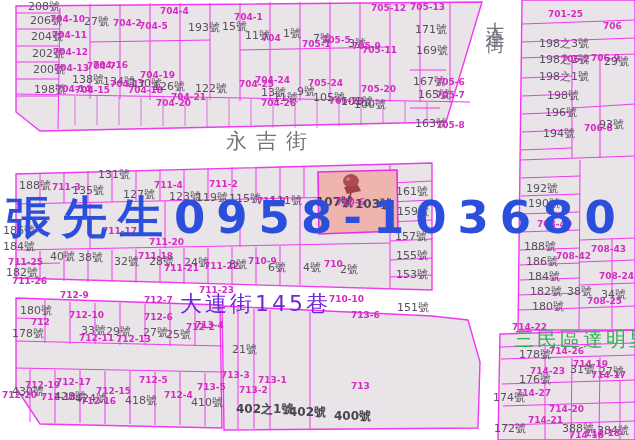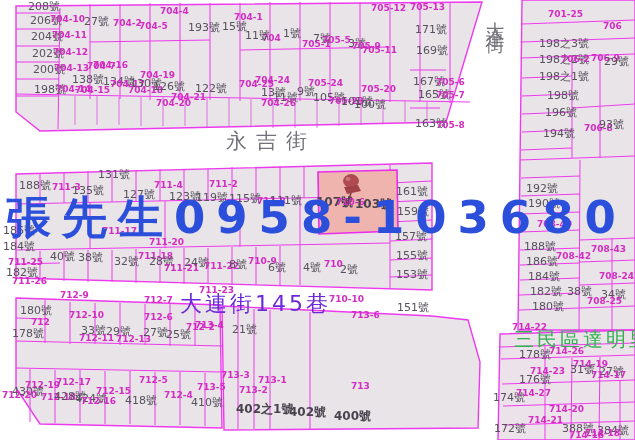--- a/index.html
+++ b/index.html
@@ -227,21 +227,21 @@
       <div class="lbl p" style="left: 69px; top: 311px;">712-10</div>
       <div class="lbl p" style="left: 31px; top: 318px;">712</div>
       <div class="lbl a" style="left: 12px; top: 328px;">178號</div>
       <div class="lbl a" style="left: 81px; top: 325px;">33號</div>
       <div class="lbl a" style="left: 106px; top: 326px;">29號</div>
       <div class="lbl p" style="left: 79px; top: 334px;">712-11</div>
       <div class="lbl p" style="left: 116px; top: 335px;">712-13</div>
       <div class="lbl a" style="left: 143px; top: 327px;">27號</div>
       <div class="lbl a" style="left: 166px; top: 329px;">25號</div>
       <div class="lbl p" style="left: 144px; top: 313px;">712-6</div>
-      <div class="lbl a" style="left: 196px; top: 324px; padding-left: 36px;">21號</div>
+      <div class="lbl a" style="left: 196px; top: 344px; padding-left: 36px;">21號</div>
       <div class="lbl p" style="left: 186px; top: 323px;">712-2</div>
       <div class="lbl p" style="left: 56px; top: 378px;">712-17</div>
       <div class="lbl p" style="left: 25px; top: 381px;">712-19</div>
       <div class="lbl a" style="left: 12px; top: 386px;">430號</div>
       <div class="lbl p" style="left: 2px; top: 391px;">712-20</div>
       <div class="lbl p" style="left: 41px; top: 393px;">712-18</div>
       <div class="lbl a" style="left: 54px; top: 391px;">428號</div>
       <div class="lbl a" style="left: 75px; top: 393px;">424號</div>
       <div class="lbl p" style="left: 96px; top: 387px;">712-15</div>
       <div class="lbl p" style="left: 81px; top: 397px;">712-16</div>

